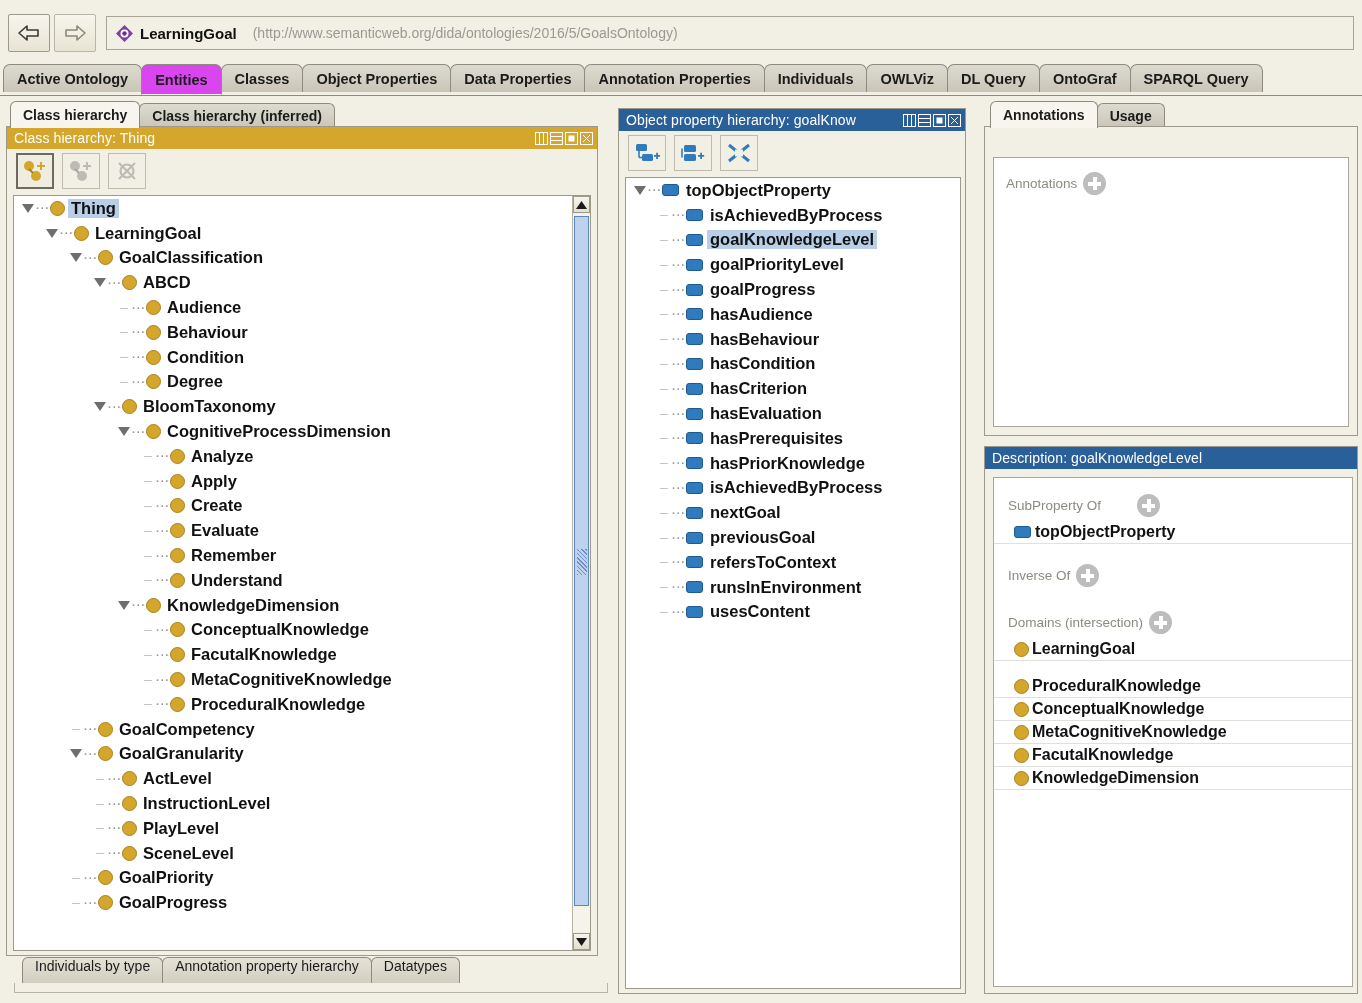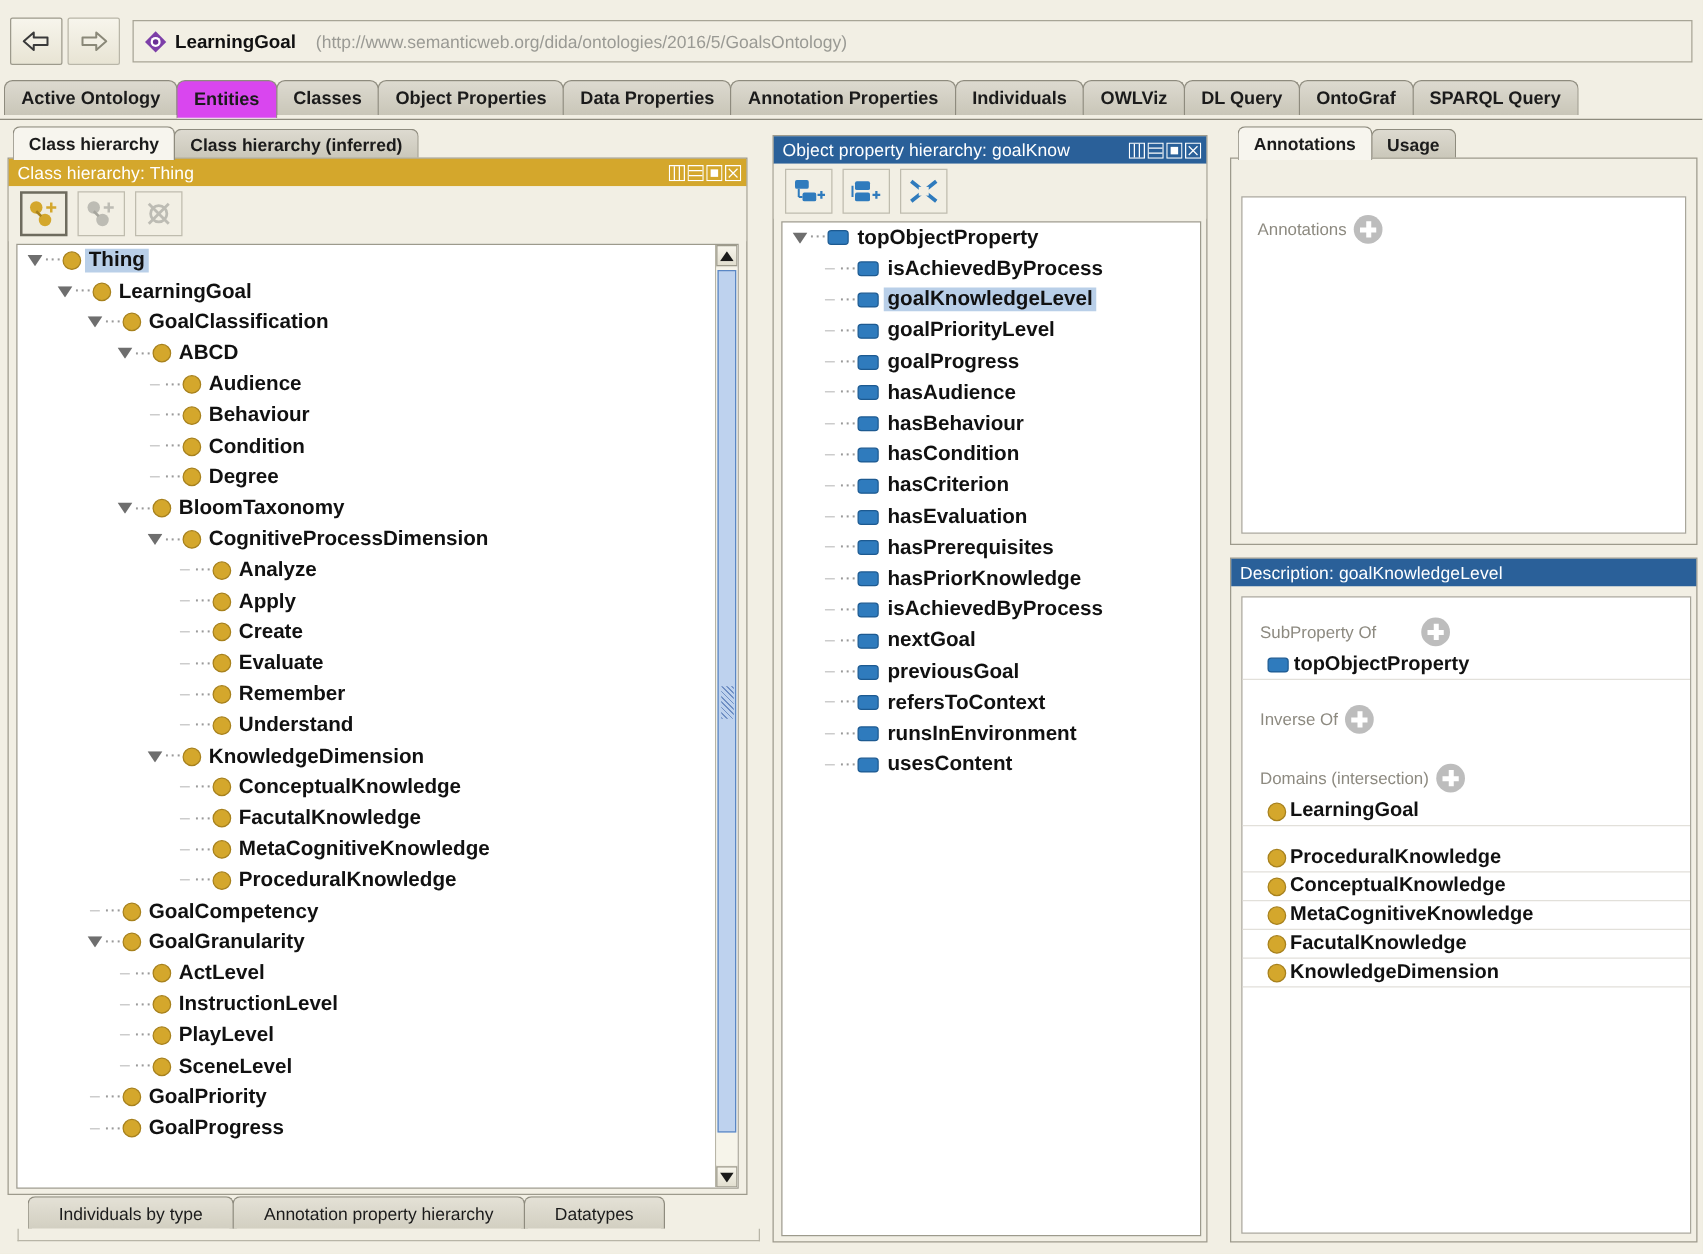--- a/index.html
+++ b/index.html
@@ -159,21 +159,21 @@
     position: absolute; left: 50%; transform: translateX(-50%);
     width: 10px; height: 26px;
     background-image: repeating-linear-gradient(45deg, #6f8fc4 0 1px, transparent 1px 3px);
   }
 
   .bottomtabs {
     position: absolute; left: 4px; bottom: 2px; width: 606px; height: 44px;
   }
   .bt-inner { display: flex; align-items: flex-end; padding-left: 14px; height: 30px; }
   .btab {
-    height: 26px; padding: 0 24px; display: flex; align-items: center;
+    height: 26px; padding: 0 12px; display: flex; align-items: flex-start;
     font-size: 14px; color: #1b1b1b;
     background: linear-gradient(#e4e1d6,#d2cfc1);
     border: 1px solid #8e8b7e; border-bottom: none;
     border-radius: 6px 6px 0 0; margin-right: -1px; cursor: pointer;
   }
   .bt-strip { height: 10px; background: #f2efe4; border: 1px solid #b8b5a7; border-top: none; margin: 0 6px; }
 
   
   .midcol { position: absolute; left: 618px; top: 4px; width: 350px; height: 899px; }
 

